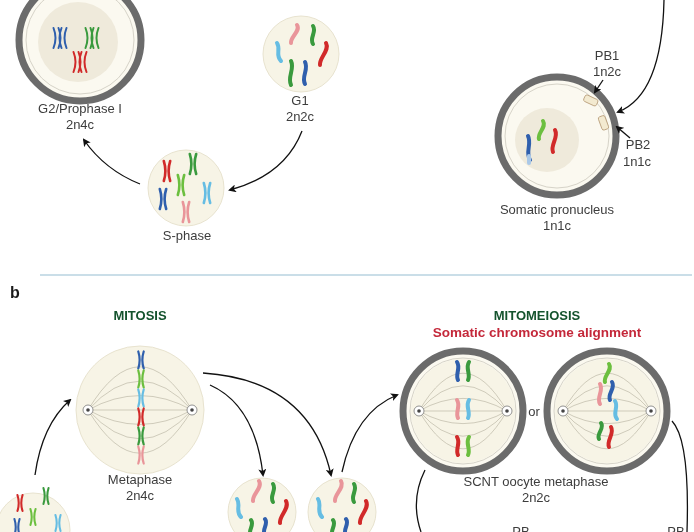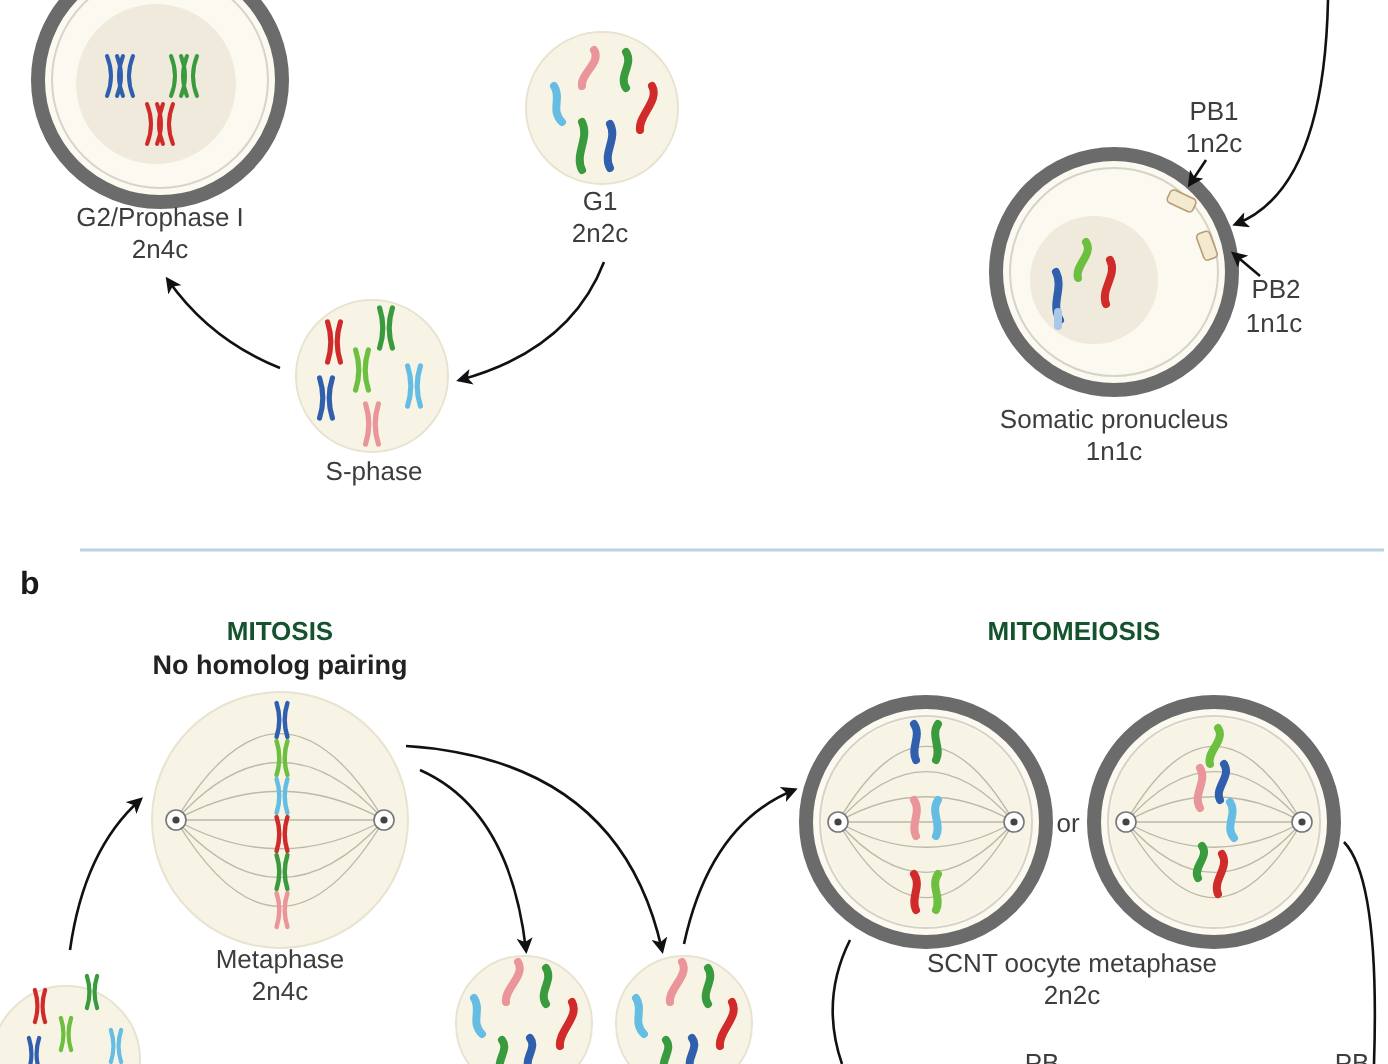--- a/index.html
+++ b/index.html
@@ -204,23 +204,23 @@
 
   <div class="lbl" style="left:607px;top:48px;">PB1</div>
   <div class="lbl" style="left:607px;top:64px;">1n2c</div>
   <div class="lbl" style="left:638px;top:137px;">PB2</div>
   <div class="lbl" style="left:637px;top:154px;">1n1c</div>
 
   
   <div class="panel-letter" style="left:10px;top:284px;">b</div>
 
   <div class="title-purple" style="left:140px;top:308px;">MITOSIS</div>
-  <div class="title-black" style="left:140px;top:325px;">No homolog pairing</div>
   <div class="lbl" style="left:140px;top:472px;">Metaphase</div>
   <div class="lbl" style="left:140px;top:488px;">2n4c</div>
 
   <div class="title-purple" style="left:537px;top:308px;">MITOMEIOSIS</div>
+  <div class="title-red" style="left:537px;top:325px;">Somatic chromosome alignment</div>
   <div class="lbl" style="left:534px;top:404px;">or</div>
   <div class="lbl" style="left:536px;top:474px;">SCNT oocyte metaphase</div>
   <div class="lbl" style="left:536px;top:490px;">2n2c</div>
   <div class="lbl" style="left:521px;top:524px;">PB</div>
   <div class="lbl" style="left:676px;top:524px;">PB</div>
 </div>
 
 </body></html>

